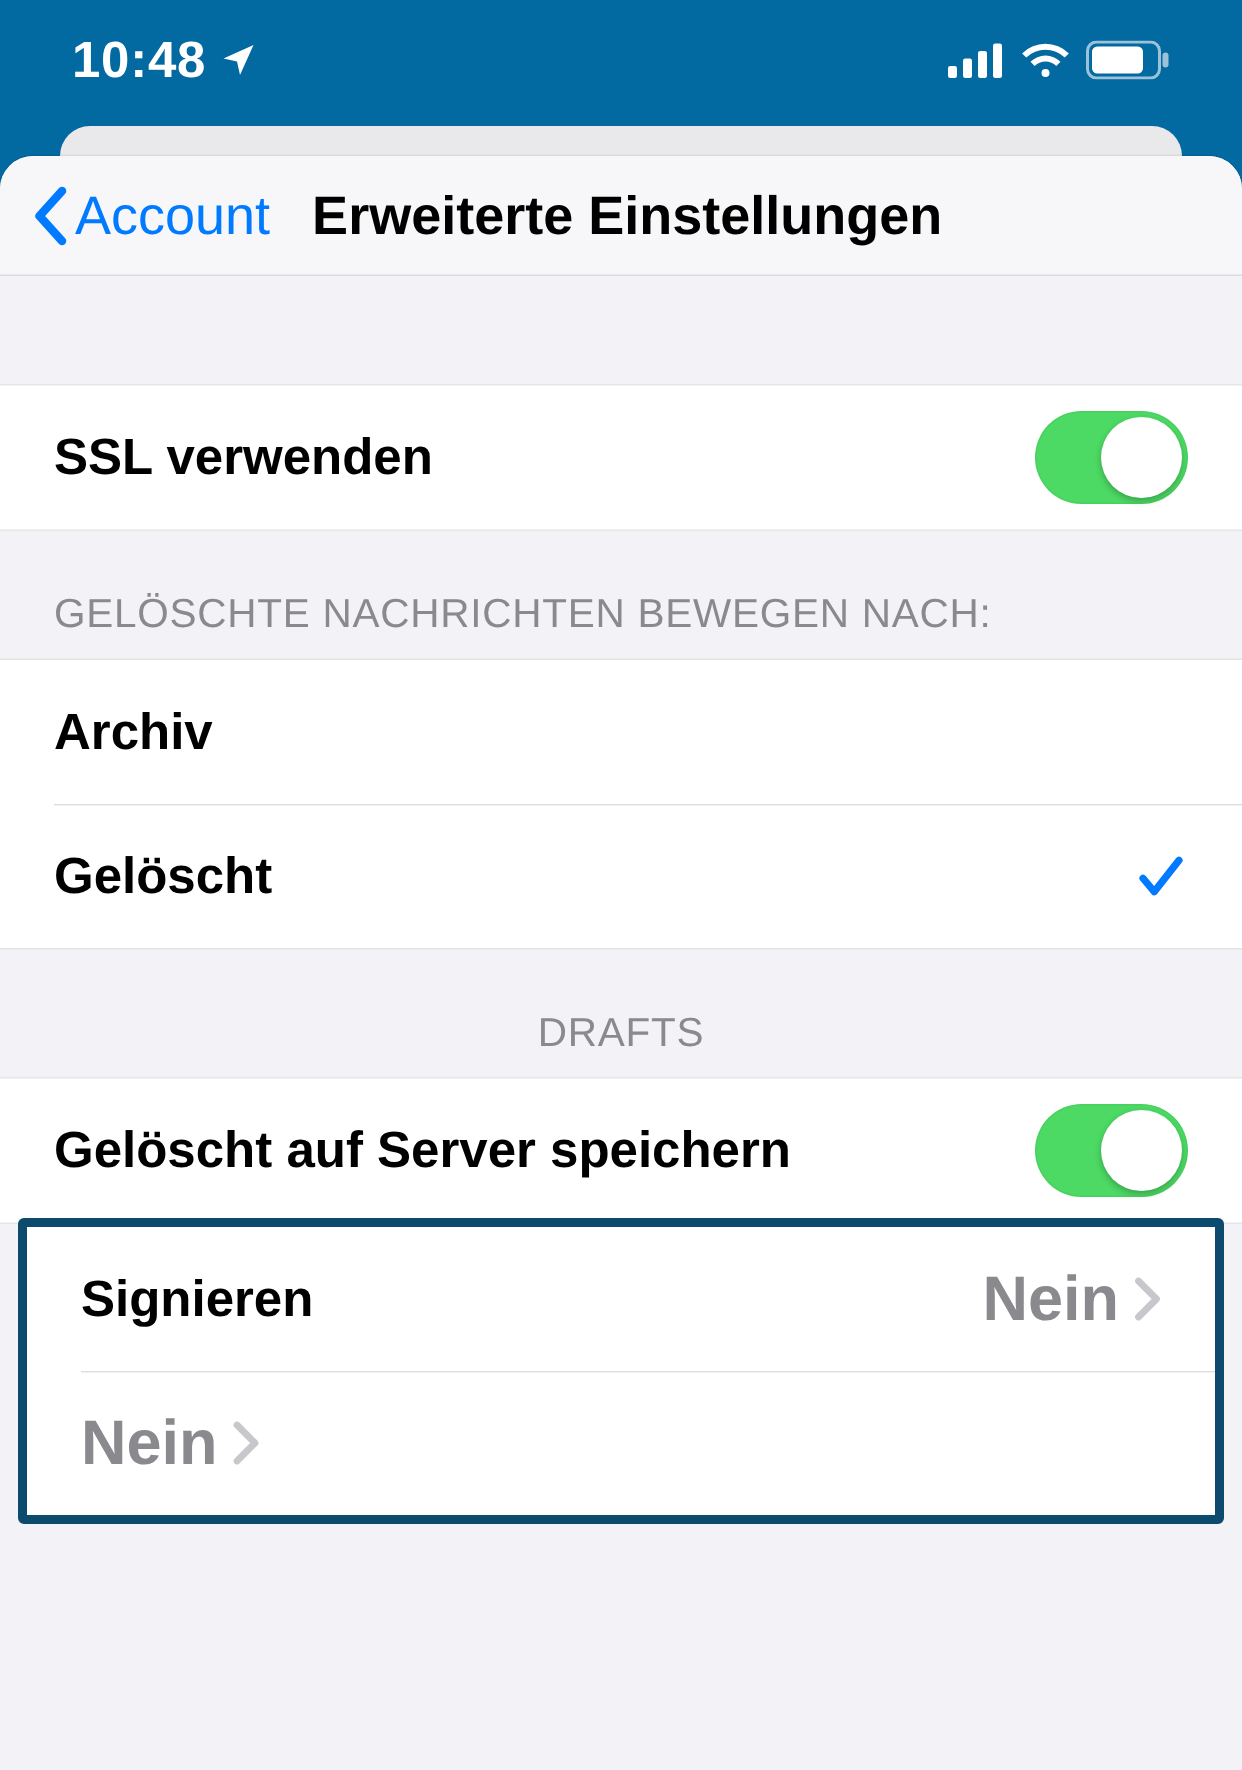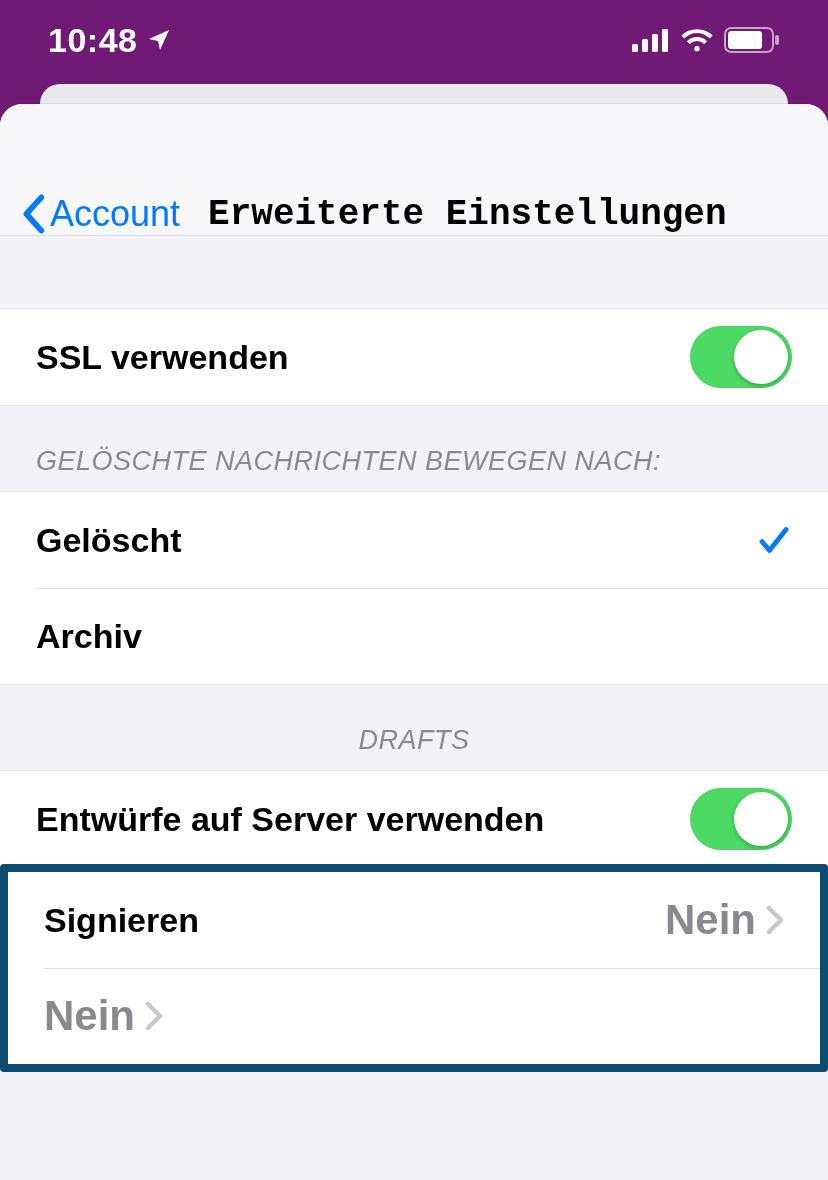--- a/index.html
+++ b/index.html
@@ -1,50 +1,50 @@
 <!DOCTYPE html>
 <html><head>
 <meta charset="utf-8">
 <style>
   * { box-sizing: border-box; margin: 0; padding: 0; }
   html, body { width: 828px; height: 1180px; font-family: -apple-system, "Helvetica Neue", Arial, sans-serif; background:#000; }
-  .device { width:828px; height:1180px; background:#701a75; position:relative; overflow:hidden; }
+  .device { width:828px; height:1180px; background:#0369a1; position:relative; overflow:hidden; }
 
   
   .status-bar { height:80px; display:flex; align-items:center; justify-content:space-between; padding:0 48px 0 48px; color:#fff; }
   .status-left { display:flex; align-items:center; gap:10px; }
   .status-time { font-size:34px; font-weight:600; letter-spacing:0.5px; }
   .status-icons-right { display:flex; align-items:center; gap:10px; }
 
   
   .sheet-bg-peek { position:absolute; top:84px; left:40px; right:40px; height:36px; background:#e9e9eb; border-top-left-radius:20px; border-top-right-radius:20px; }
   .sheet { position:absolute; top:104px; left:0; right:0; bottom:0; background:#f2f2f7; border-top-left-radius:22px; border-top-right-radius:22px; overflow:hidden; box-shadow:0 -1px 0 rgba(0,0,0,0.06);}
-  .navbar { height:132px; display:flex; align-items:flex-end; padding:0 20px; border-bottom:1px solid rgba(0,0,0,0.10); background:#f7f7f9; }
+  .navbar { height:80px; display:flex; align-items:center; padding:0 20px; border-bottom:1px solid rgba(0,0,0,0.10); background:#f7f7f9; }
   .back-btn { display:flex; align-items:center; color:#007aff; font-size:36px; gap:4px; cursor:pointer;}
   .back-chevron { width:26px; height:40px; }
-  .nav-title { flex:1; text-align:left; padding-left:28px; font-size:36px; font-weight:600; color:#000;font-family:Liberation Mono, monospace; }
+  .nav-title { flex:1; text-align:left; padding-left:28px; font-size:36px; font-weight:600; color:#000; }
 
   .scroll { }
 
-  .section-header { font-size:27px; color:#8a8a8e; letter-spacing:0.5px; padding:40px 36px 14px; text-transform:uppercase;font-style:italic; }
+  .section-header { font-size:27px; color:#8a8a8e; letter-spacing:0.5px; padding:40px 36px 14px; text-transform:uppercase; }
   .section-header.tight { padding-top:40px;text-align:center; }
   .group { background:#fff; border-top:1px solid rgba(0,0,0,0.10); border-bottom:1px solid rgba(0,0,0,0.10);font-weight:bold;}
   .row { display:flex; align-items:center; min-height:96px; padding:0 36px; position:relative; }
   .row + .row::before { content:""; position:absolute; left:36px; right:0; top:0; height:1px; background:rgba(0,0,0,0.12);}
   .row-label { font-size:34px; color:#000; flex:1; }
   .row-value { font-size:42px; color:#8a8a8e; margin-right:10px;}
   .chevron-right { width:18px; height:30px; color:#c7c7cc;}
   .checkmark { width:36px; height:36px; color:#007aff;}
   .spacer-top { height:72px; }
 
   
   .switch { width:102px; height:62px; border-radius:62px; background:#4cd964; position:relative; box-shadow:inset 0 0 0 1px rgba(0,0,0,0.04);}
   .switch .knob { position:absolute; top:4px; right:4px; width:54px; height:54px; border-radius:50%; background:#fff; box-shadow:0 2px 4px rgba(0,0,0,0.25);}
 
-  .highlight-box { border:8px solid #0c4a6e; border-radius:4px; margin:-4px 0 0; }
+  .highlight-box { border:6px solid #0c4a6e; border-radius:4px; margin:-4px 12px 0; }
   .highlight-box .group { border-top:none; border-bottom:none;}
 </style>
 </head>
 <body>
 
 <div class="device">
 
   <div class="status-bar">
     <div class="status-left">
       <span class="status-time">10:48</span>
@@ -92,34 +92,34 @@
           <div class="row-label">SSL verwenden</div>
           <div class="switch">
               <div class="knob"></div>
             </div>
         </div>
       </div>
 
       <div class="section-header">GELÖSCHTE NACHRICHTEN BEWEGEN NACH:</div>
       <div class="group">
         <div class="row">
+          <div class="row-label">Archiv</div>
+        </div>
+        <div class="row">
           <div class="row-label">Gelöscht</div>
           <svg class="checkmark" viewBox="0 0 24 24" fill="none" stroke="#007aff" stroke-width="3.2" stroke-linecap="round" stroke-linejoin="round">
               <polyline points="4,13 9,19 20,5"></polyline>
             </svg>
-        </div>
-        <div class="row">
-          <div class="row-label">Archiv</div>
         </div>
       </div>
 
       <div class="section-header tight">DRAFTS</div>
       <div class="group">
         <div class="row">
-          <div class="row-label">Entwürfe auf Server verwenden</div>
+          <div class="row-label">Gelöscht auf Server speichern</div>
           <div class="switch">
               <div class="knob"></div>
             </div>
         </div>
       </div>
 
       <div class="highlight-box">
         <div class="group">
           <div class="row">
             <div class="row-label">Signieren</div>

